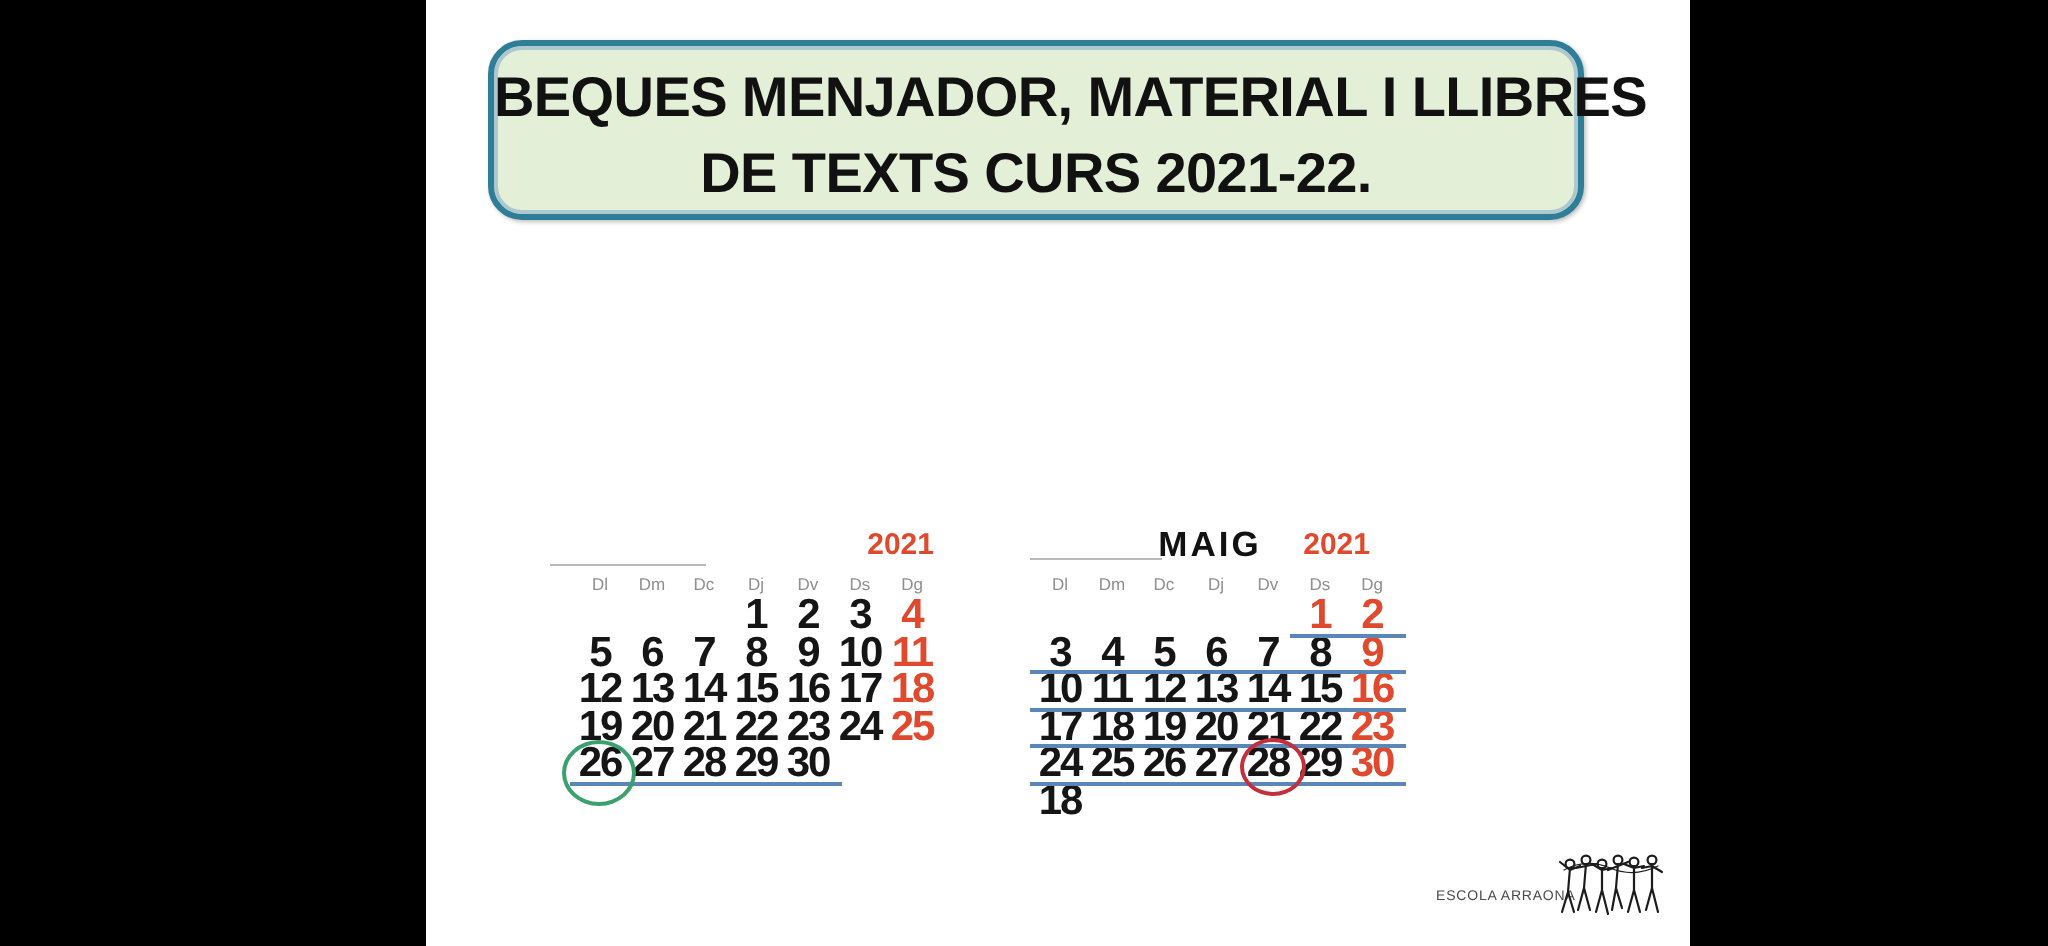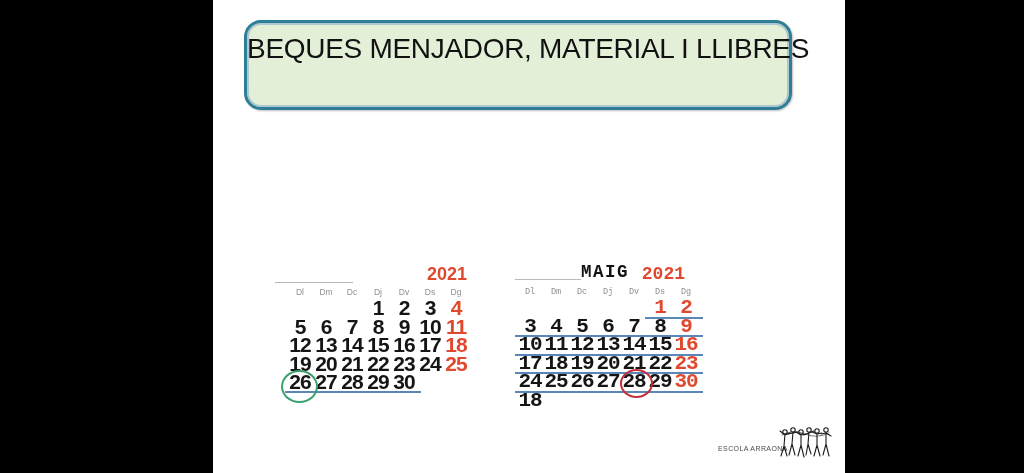--- a/index.html
+++ b/index.html
@@ -8,38 +8,38 @@
   .bar{position:absolute;top:0;height:473px;background:#000;}
   #bar-left{left:0;width:213px;}
   #bar-right{left:845px;width:179px;}
   #slide{position:absolute;left:213px;top:0;width:632px;height:473px;background:#fff;}
 
   
   #title-box{position:absolute;left:31px;top:20px;width:548px;height:90px;
     background:var(--box-fill);border:3px solid var(--box-border);border-radius:17px;
     box-shadow:inset 0 0 0 2px #aec8cf, 1px 1px 2px rgba(0,0,0,.25);
     text-align:center;padding-top:7px;box-sizing:border-box;}
-  .title-line{font-size:28px;font-weight:normal;color:#111;line-height:38px;
+  .title-line{font-size:28px;font-weight:bold;color:#111;line-height:38px;
     letter-spacing:-0.3px;white-space:nowrap;}
 
   
   #subtitle{position:absolute;left:0;top:181px;width:610px;text-align:center;
     font-size:19.5px;color:#161616;}
 
   
   .cal{position:absolute;top:262px;width:198px;height:165px;}
   #cal-0{left:62px;}
-  #cal-1{left:302px;font-family:Liberation Mono, monospace;}
+  #cal-1{left:302px;}
   .cal-titleline{position:absolute;height:1px;background:#b9b9b9;}
   #cal-0 .cal-titleline{top:20px;left:0;width:78px;}
   #cal-1 .cal-titleline{top:17px;left:0;width:66px;}
   .cal-month{position:absolute;top:0;left:0;width:100%;text-align:center;
     font-size:17.5px;font-weight:bold;color:#121212;letter-spacing:1.5px;}
   #cal-1 .cal-month{left:-9px;}
-  .cal-year{position:absolute;top:2px;font-size:18px;font-weight:bold;color:var(--red);}
+  .cal-year{position:absolute;top:2px;font-size:15px;font-weight:bold;color:var(--red);}
   #cal-0 .cal-year{right:6px;}
   #cal-1 .cal-year{right:28px;}
   .dow{position:absolute;top:25px;width:26px;text-align:center;
     font-size:8.5px;color:#8f8f8f;}
   .day{position:absolute;width:26px;height:18.5px;text-align:center;
     font-size:21px;line-height:18px;font-weight:bold;color:#151515;letter-spacing:-1px;}
   .day.red{color:var(--red);}
   .wline{position:absolute;height:2px;background:var(--blue);z-index:2;}
   .circ{position:absolute;border-radius:50%;z-index:3;background:transparent;}
   .circ.green{border:2px solid var(--circle-green);}
@@ -53,20 +53,21 @@
 </head>
 <body>
 
 <div class="bar" id="bar-left"></div>
 <div class="bar" id="bar-right"></div>
 
 <div id="slide">
 
   <div id="title-box">
     <div class="title-line">BEQUES MENJADOR, MATERIAL I LLIBRES</div>
+    <div class="title-line">DE TEXTS CURS 2021-22.</div>
   </div>
 
 
   <div class="cal" id="cal-0">
     <div class="cal-titleline"></div>
     <div class="cal-year">2021</div>
   <div class="dow" style="left: 12px;">Dl</div>
       <div class="dow" style="left: 38px;">Dm</div>
       <div class="dow" style="left: 64px;">Dc</div>
       <div class="dow" style="left: 90px;">Dj</div>

